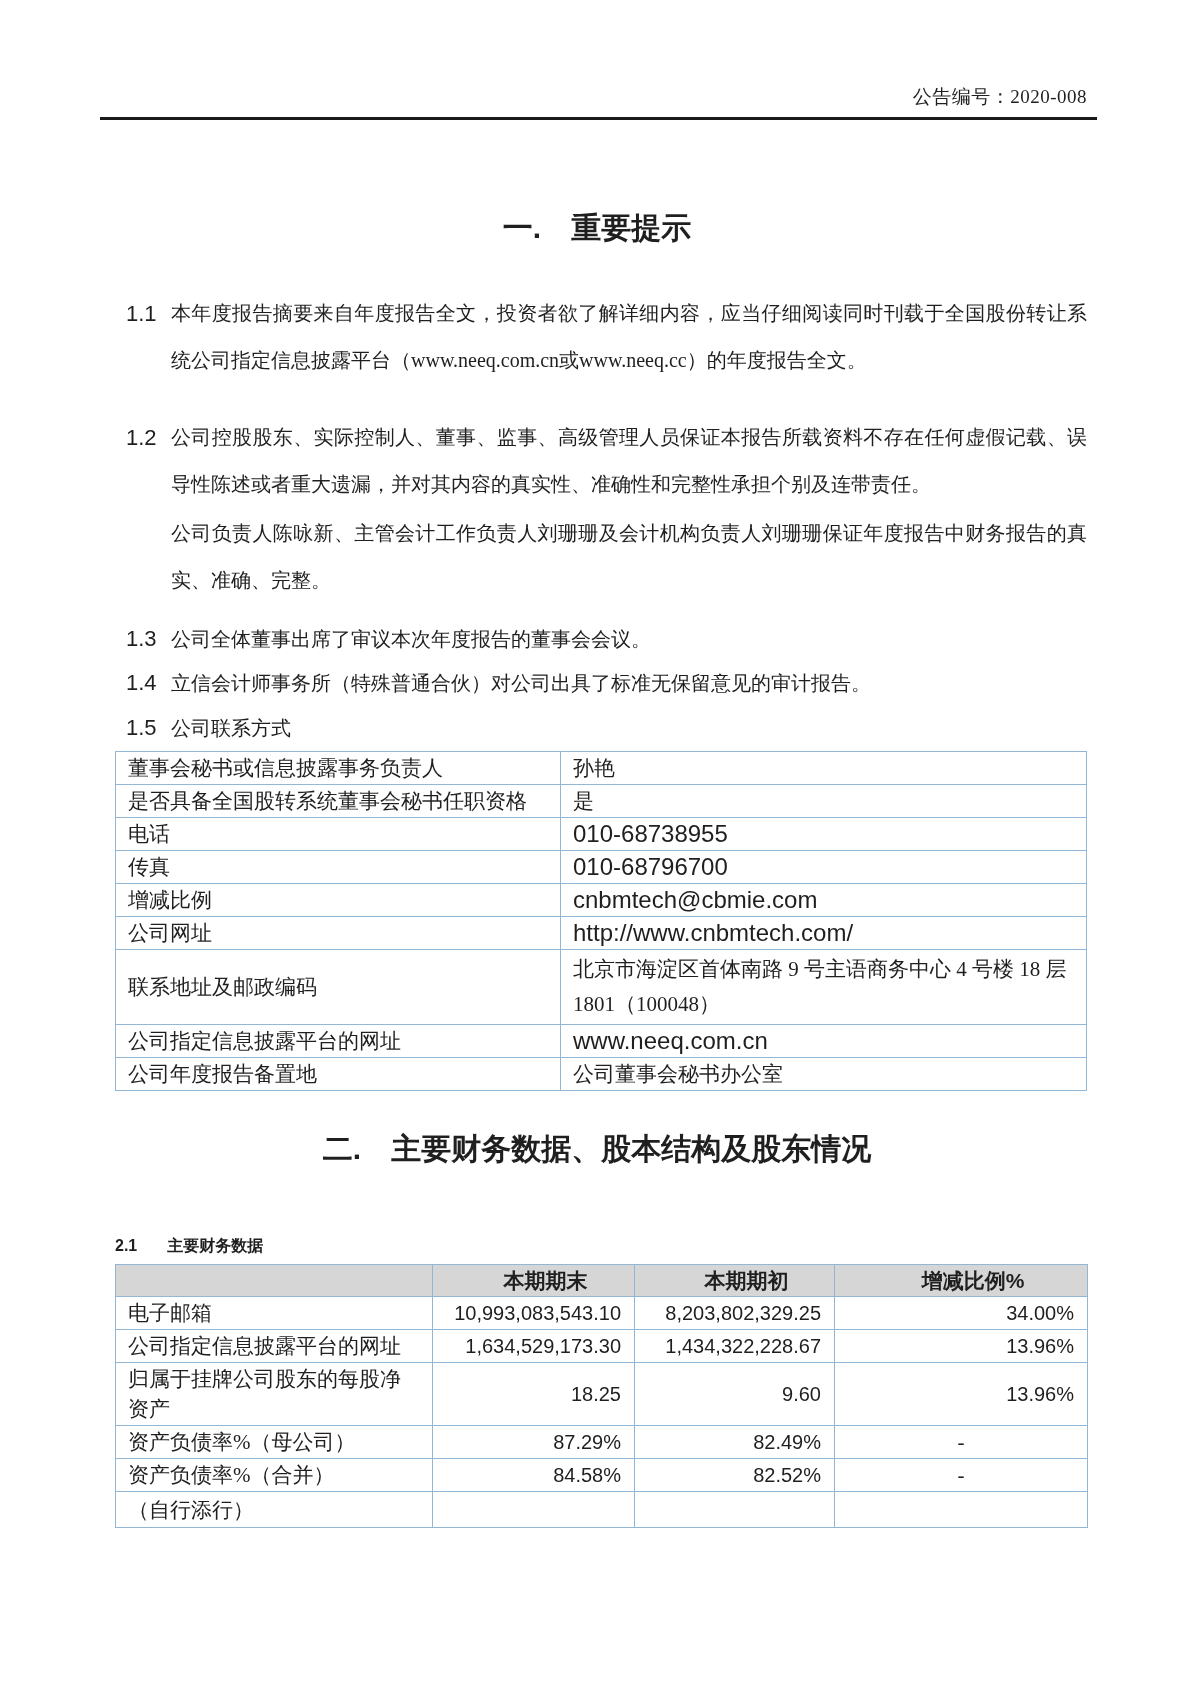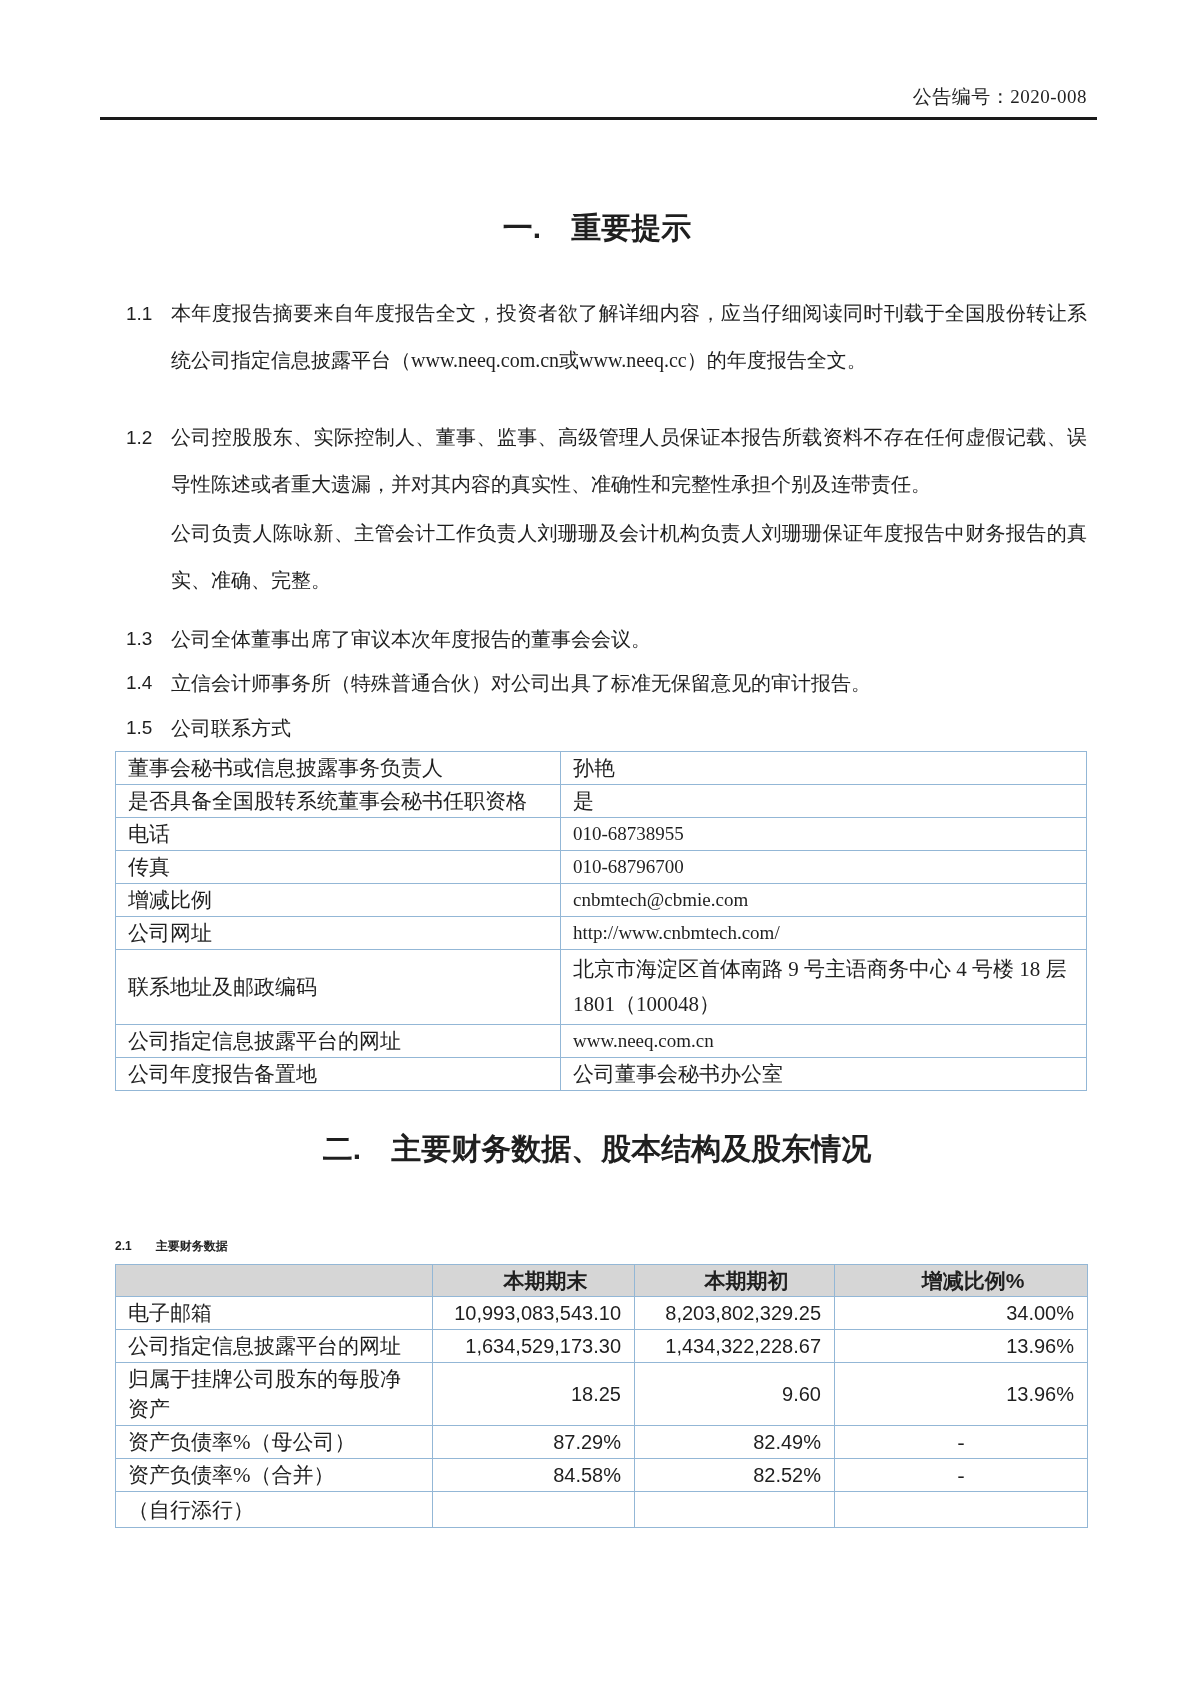--- a/index.html
+++ b/index.html
@@ -45,21 +45,21 @@
   
   .items { margin-top: 44px; }
   .item {
     display: flex;
     margin-left: 19px;
   }
   .item-num {
     width: 45px;
     flex: 0 0 45px;
     font-family: "Liberation Sans", "DejaVu Sans", sans-serif;
-    font-size: 19px;
+    font-size: 22px;
     line-height: 47px;
   }
   .item-sm .item-num { line-height: 30px; }
   .item-text {
     flex: 1;
     font-size: 20px;
     line-height: 47px;
     text-align: justify;
   }
   .item-sm .item-text { line-height: 30px; text-align: left; }
@@ -90,31 +90,31 @@
     padding: 0 12px;
     text-align: left;
   }
   .contact-table tr.tall td {
     height: 73px;
     line-height: 35px;
     padding-top: 2px;
     padding-bottom: 2px;
   }
   .contact-table .c1 { width: 445px; margin-top: 8px; }
-  .latin { font-family: Liberation Serif, serif; font-size: 19px; }
+  .latin { font-family: Liberation Sans, sans-serif; font-size: 24px; }
   
   .sub-heading {
     margin-top: 66px;
     margin-left: 8px;
     font-family: "Liberation Sans", "DejaVu Sans", sans-serif;
     font-weight: bold;
-    font-size: 12px;
+    font-size: 16px;
     line-height: 26px;
     display: flex;
-    gap: 24px;
+    gap: 30px;
   }
   .unit-label {
     margin-top: 8px;
     text-align: right;
     font-size: 20px;
     line-height: 26px;
   }
   
   .fin-table { margin-top: 5px; }
   .fin-table .f1 { width: 317px; }

